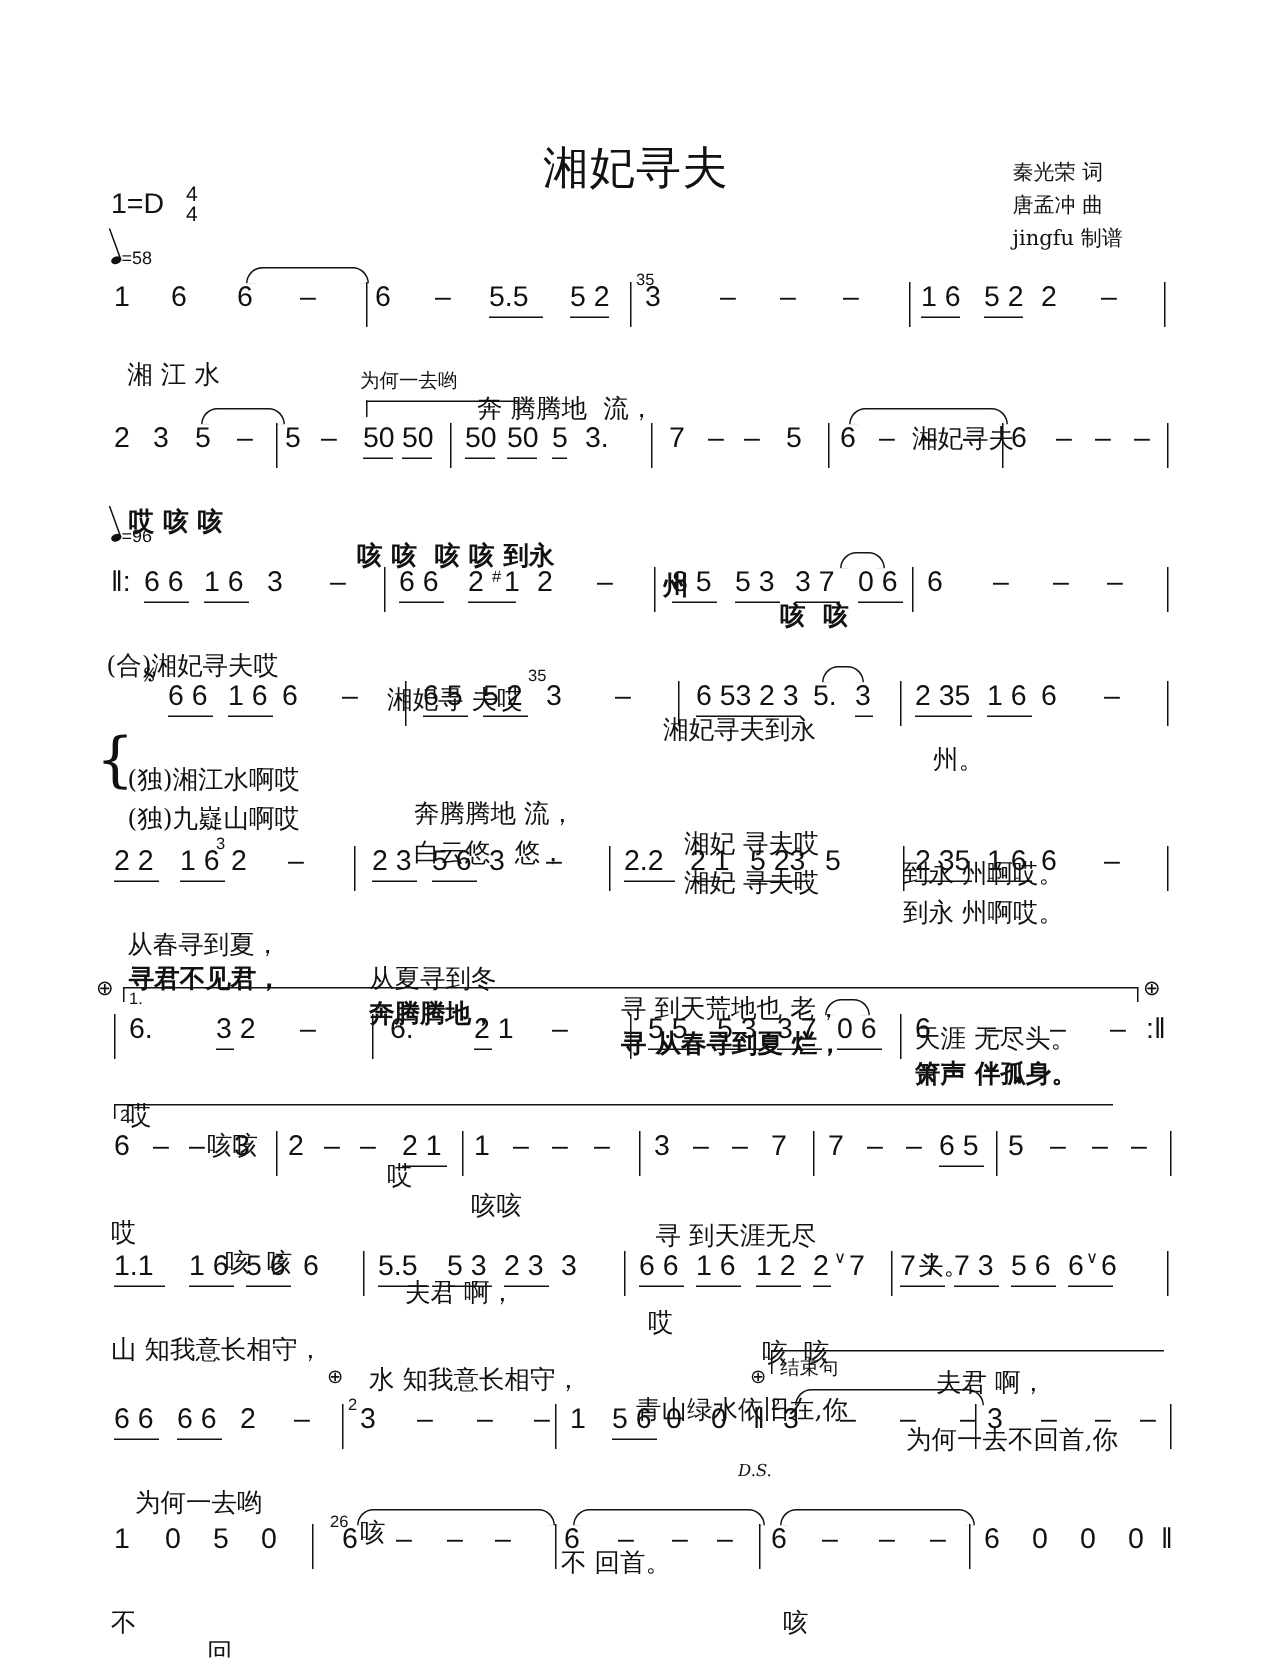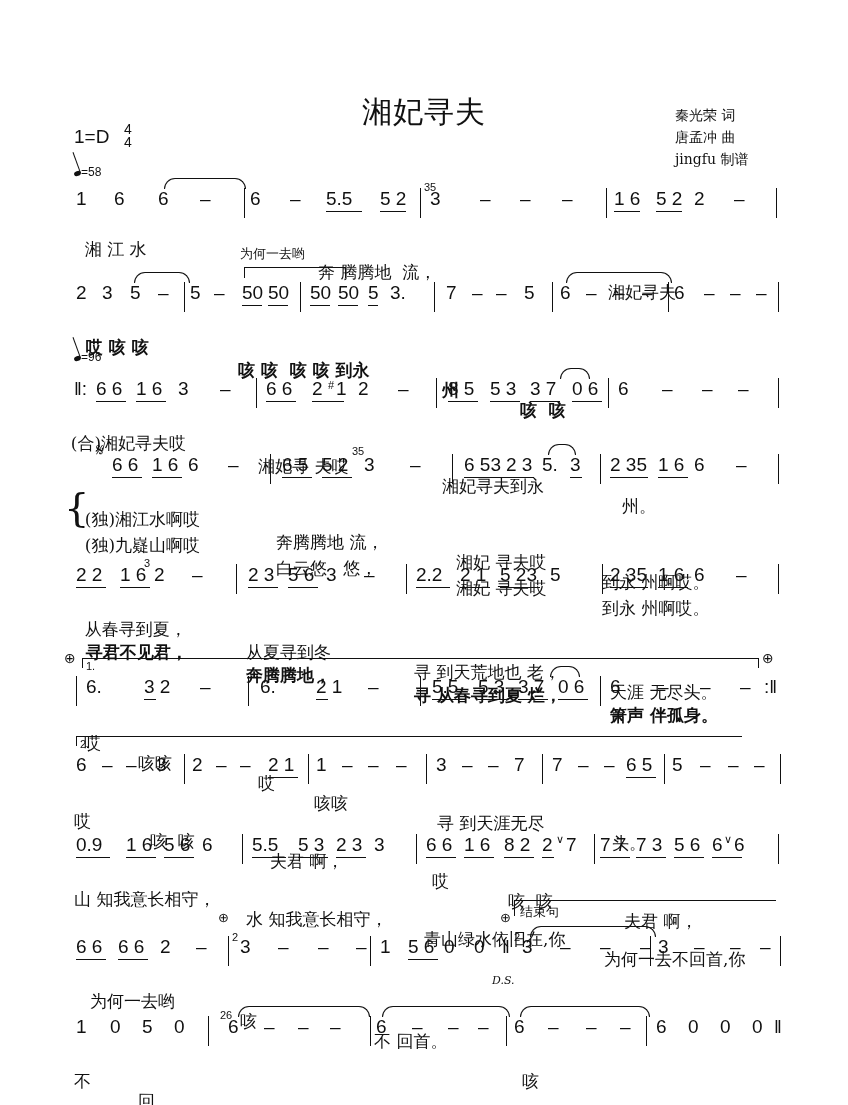--- a/index.html
+++ b/index.html
@@ -343,33 +343,33 @@
 <div class="lyric" style="left:74px;top:790px;">
   <span style="position:absolute;left:0px">哎</span>
   <span style="position:absolute;left:76px">咳  咳</span>
   <span style="position:absolute;left:196px">夫君 啊，</span>
   <span style="position:absolute;left:358px">哎</span>
   <span style="position:absolute;left:434px">咳  咳</span>
   <span style="position:absolute;left:550px">夫君 啊，</span>
 </div>
 
 <div class="abs row" style="top:832px;">
-  <span class="tok" style="left:2px">0.9</span>
+  <span class="tok" style="left:2px">1.1</span>
   <span class="tok" style="left:52px">1 6</span>
   <span class="tok" style="left:90px">5 6</span>
   <span class="tok" style="left:128px">6</span>
   <span class="bar" style="left:168px"></span>
   <span class="tok" style="left:178px">5.5</span>
   <span class="tok" style="left:224px">5 3</span>
   <span class="tok" style="left:262px">2 3</span>
   <span class="tok" style="left:300px">3</span>
   <span class="bar" style="left:342px"></span>
   <span class="tok" style="left:352px">6 6</span>
   <span class="tok" style="left:390px">1 6</span>
-  <span class="tok" style="left:430px">8 2</span>
+  <span class="tok" style="left:430px">1 2</span>
   <span class="tok" style="left:468px">2</span>
   <span class="tok small" style="left:482px;top:-6px">∨</span>
   <span class="tok" style="left:492px">7</span>
   <span class="bar" style="left:520px"></span>
   <span class="tok" style="left:526px">7 7</span>
   <span class="tok" style="left:562px">7 3</span>
   <span class="tok" style="left:600px">5 6</span>
   <span class="tok" style="left:638px">6</span>
   <span class="tok small" style="left:650px;top:-6px">∨</span>
   <span class="tok" style="left:660px">6</span>

